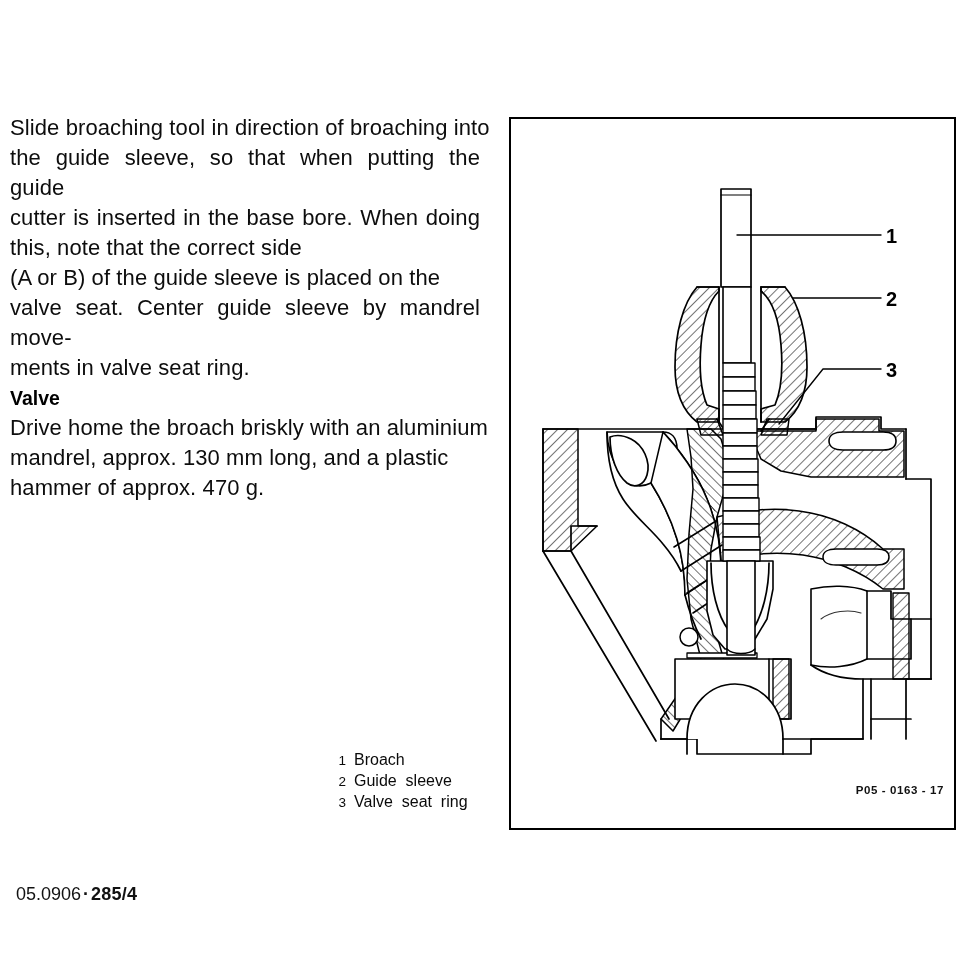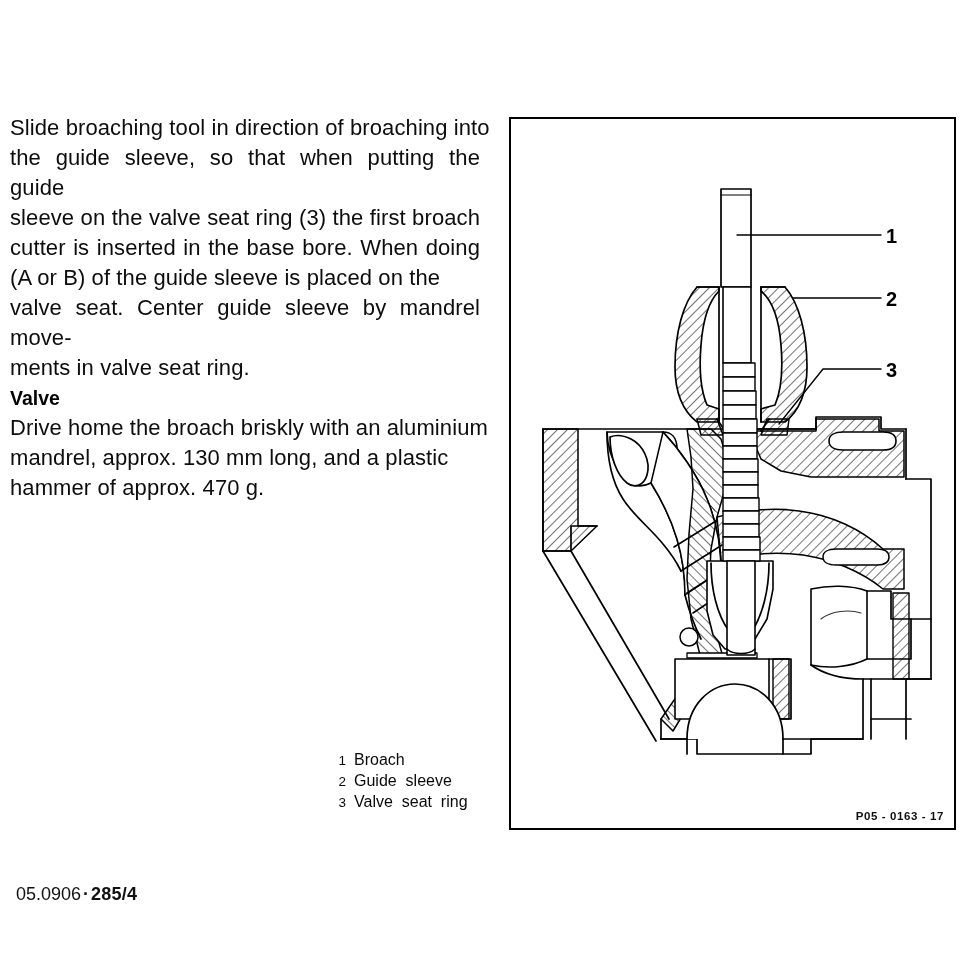--- a/index.html
+++ b/index.html
@@ -70,21 +70,21 @@
     position: absolute;
     left: 0;
     top: 0;
     width: 443px;
     height: 709px;
     display: block;
   }
   #figure-code {
     position: absolute;
     right: 10px;
-    bottom: 6px;
+    bottom: 32px;
     font-size: 11.5px;
     font-weight: bold;
     letter-spacing: 0.6px;
     color: #111;
     white-space: pre;
   }
 
   
   #figure-legend {
     position: absolute;
@@ -119,22 +119,22 @@
   #callout-1 { left: 375px; top: 107px; }
   #callout-2 { left: 375px; top: 170px; }
   #callout-3 { left: 375px; top: 241px; }
 </style>
 </head>
 <body>
 
 <div id="instruction-column">
   <div class="body-line">Slide broaching tool in direction of broaching into</div>
   <div class="body-line justified">the guide sleeve, so that when putting the guide</div>
-  <div class="body-line justified">sleeve on the valve seat ring (3) the first broach</div>
   <div class="body-line justified">cutter is inserted in the base bore. When doing</div>
+  <div class="body-line">this, note that the correct side</div>
   <div class="body-line">(A or B) of the guide sleeve is placed on the</div>
   <div class="body-line justified">valve seat. Center guide sleeve by mandrel move-</div>
   <div class="body-line">ments in valve seat ring.</div>
 
   <div class="note-heading">Valve</div>
   <div class="body-line">Drive home the broach briskly with an aluminium</div>
   <div class="body-line">mandrel, approx. 130 mm long, and a plastic</div>
   <div class="body-line">hammer of approx. 470 g.</div>
 </div>
 

